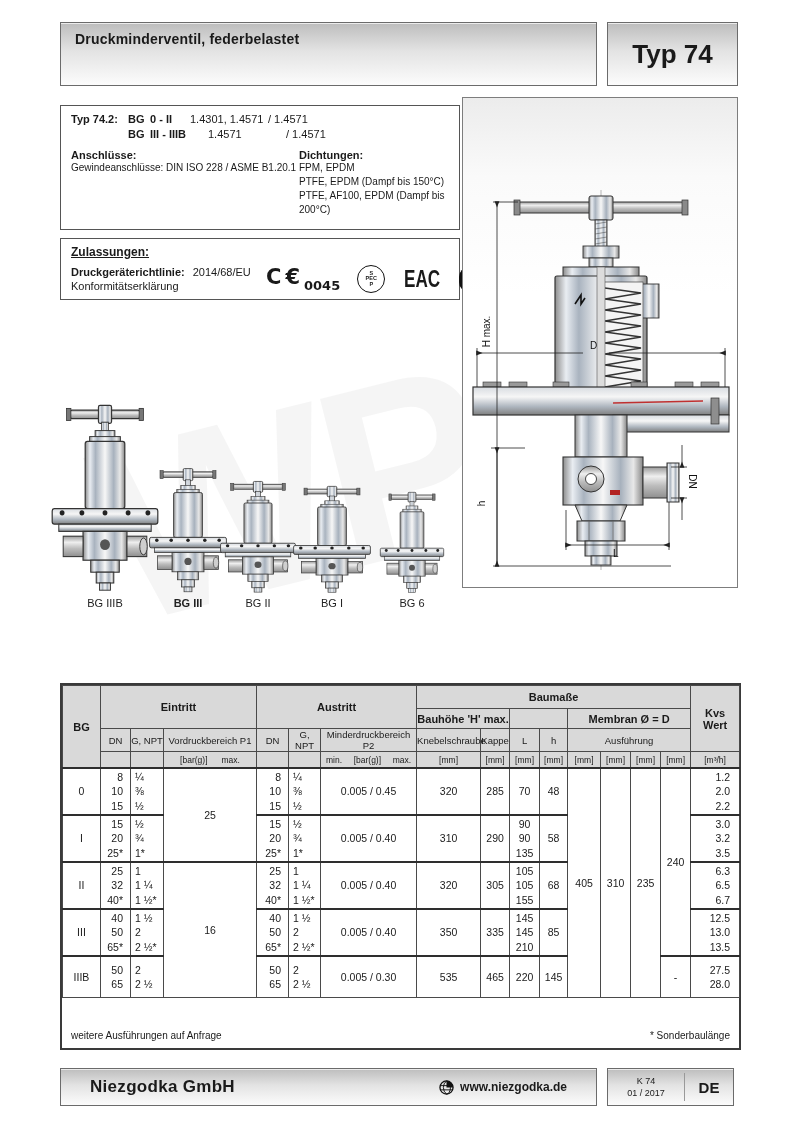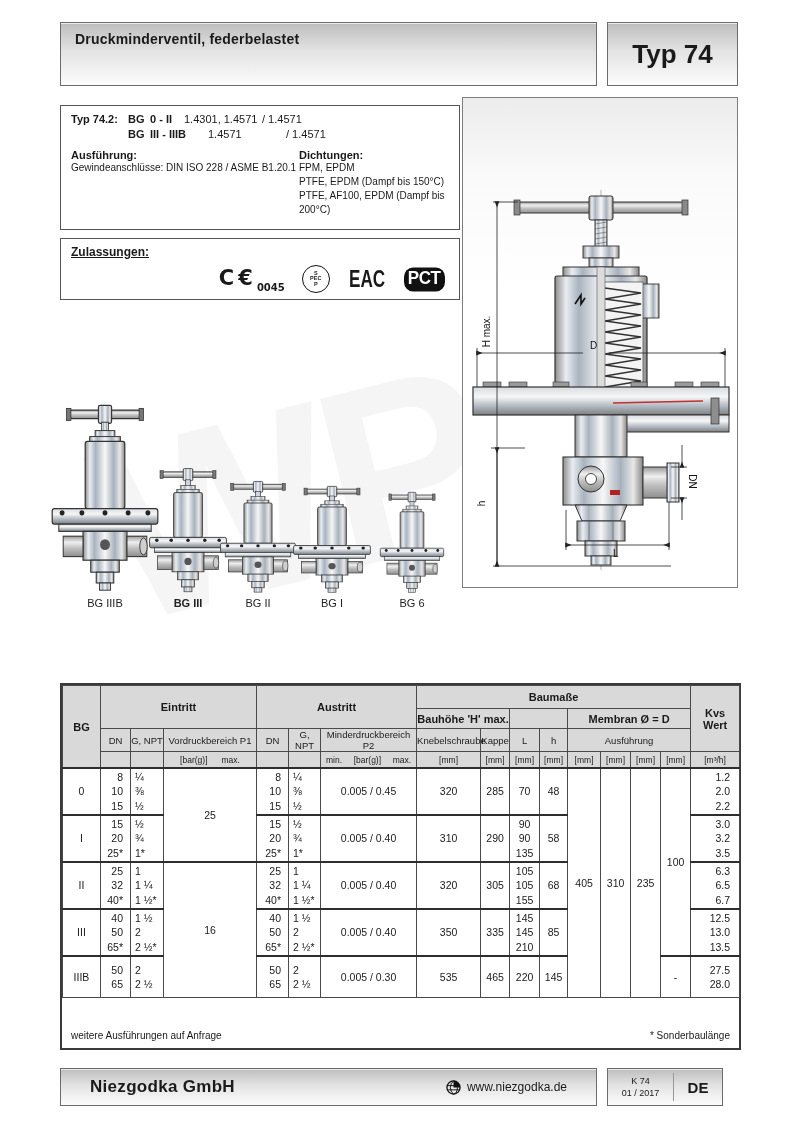--- a/index.html
+++ b/index.html
@@ -35,21 +35,21 @@
   .two-col { display:flex; margin-top:7px; }
   .two-col .left { width:228px; flex:none; }
   .two-col .right { flex:1; }
   .small-txt { font-size:10px; line-height:14px; }
   .b { font-weight:bold; }
   
   .zul-flex { display:flex; }
   .zul-left { width:195px; flex:none; }
   .zul-logos { flex:1; display:flex; align-items:center; justify-content:flex-end; gap:17px; padding-right:4px; }
   .ce { font-size:21px; font-weight:bold; letter-spacing:4px; font-family:"DejaVu Sans",sans-serif; }
-  .ce small { font-size:10px; letter-spacing:0; font-weight:bold; vertical-align:-6px; }
+  .ce small { font-size:13px; letter-spacing:0; font-weight:bold; vertical-align:-6px; }
   .sep-circle { width:26px; height:26px; border:1.3px solid #111; border-radius:50%;
     display:flex; flex-direction:column; align-items:center; justify-content:center; line-height:5.5px; font-size:5.5px; font-weight:bold; }
   .eac { font-size:19px; font-weight:bold; transform:scaleY(1.25) scaleX(.9); font-family:"Liberation Sans",sans-serif; letter-spacing:0px; }
   .gost { font-size:17px; font-weight:bold; background:#111; color:#fff; border-radius:9px; padding:1px 4px 2px 4px; transform:scaleY(1.05); }
   
   .drawing-box { position:absolute; left:462px; top:97px; width:276px; height:491px;
     border:1px solid #7d7d7d; box-sizing:border-box;
     background:linear-gradient(180deg,#ececec 0%,#fafafa 16%,#ffffff 40%); }
   .dim { position:absolute; font-size:10px; color:#111; background:transparent; white-space:nowrap; }
   .rot-ccw { transform:rotate(-90deg); transform-origin:center; }
@@ -80,22 +80,22 @@
   tr.g3 td { height:45px; } tr.g2 td { height:40px; }
   .uflex { display:flex; justify-content:space-between; padding:0 5px; }
   .uflexc { display:flex; justify-content:center; gap:14px; }
   .notes { position:relative; height:50px; }
   .note-l { position:absolute; left:9px; bottom:7px; font-size:10px; }
   .note-r { position:absolute; right:9px; bottom:7px; font-size:10px; }
   
   .ftr-main { position:absolute; left:60px; top:1068px; width:537px; height:38px;
     display:flex; align-items:center; justify-content:space-between; padding:0 29px; }
   .ftr-brand { font-size:17px; font-weight:bold; letter-spacing:.3px; }
-  .ftr-url { display:flex; align-items:flex-start; gap:6px; font-size:12px; }
-  .ftr-doc { position:absolute; left:607px; top:1068px; width:116px; height:38px; display:flex; align-items:center; }
+  .ftr-url { display:flex; align-items:flex-start; gap:6px; font-size:12px;font-weight:bold; }
+  .ftr-doc { position:absolute; left:607px; top:1068px; width:127px; height:38px; display:flex; align-items:center; }
   .ftr-code { flex:1; text-align:center; font-size:9px; line-height:12px; border-right:1px solid #999; height:28px; display:flex; flex-direction:column; justify-content:center; }
   .ftr-lang { width:48px; text-align:center; font-size:15px; font-weight:bold; }
 </style>
 </head>
 <body>
 
 <div class="page">
 
   <svg width="0" height="0" style="position:absolute" aria-hidden="true">
     <defs>
@@ -154,47 +154,54 @@
   <div class="grad-box hdr-title-box">
     <div class="hdr-title">Druckminderventil, federbelastet</div>
   </div>
   <div class="grad-box hdr-type-box">Typ 74</div>
 
   <div class="info-box std-box">
     <div class="row">
       <span class="c-typ">Typ 74.2:</span>
       <span class="c-bg">BG</span>
       <span class="c-rng" style="width:18px">0 - II</span>
-      <span class="c-val" style="margin-left:16px">1.4301, 1.4571</span>
+      <span class="c-val" style="margin-left:22px">1.4301, 1.4571</span>
       <span>/ 1.4571</span>
     </div>
     <div class="row">
       <span class="c-typ"></span>
       <span class="c-bg">BG</span>
       <span class="c-rng" style="width:36px">III - IIIB</span>
       <span class="c-val" style="margin-left:22px">1.4571</span>
       <span>/ 1.4571</span>
     </div>
     <div class="two-col">
       <div class="left">
-        <div class="b">Ausführung:</div>
+        <div class="b">Anschlüsse:</div>
         <div class="small-txt">Gewindeanschlüsse: DIN ISO 228 / ASME B1.20.1</div>
       </div>
       <div class="right">
         <div class="b">Dichtungen:</div>
         <div class="small-txt">FPM, EPDM</div>
         <div class="small-txt">PTFE, EPDM (Dampf bis 150°C)</div>
         <div class="small-txt">PTFE, AF100, EPDM (Dampf bis 200°C)</div>
       </div>
     </div>
   </div>
 
   <div class="info-box zul-box">
     <div class="sec-head">Zulassungen:</div>
     <div class="zul-flex">
+      <div class="zul-left">
+        <div class="row">
+            <span class="b" style="margin-right:8px">Druckgeräterichtlinie:</span>
+          <span>2014/68/EU</span>
+          </div>
+        <div>Konformitätserklärung</div>
+      </div>
       <div class="zul-logos">
         <span class="ce"><span>C€</span><small>0045</small></span>
         <span class="sep-circle">
           <span>S</span>
             <span>PEC</span>
             <span>P</span>
         </span>
         <span class="eac">EAC</span>
         <span class="gost">РСТ</span>
       </div>
@@ -418,21 +425,21 @@
           <td>0.005  /  0.45</td>
           <td>320</td>
           <td>285</td>
           <td>
               <div>70</div>
             </td>
           <td>48</td>
           <td rowspan="5">405</td>
           <td rowspan="5">310</td>
           <td rowspan="5">235</td>
-          <td rowspan="4">100</td>
+          <td rowspan="4">240</td>
           <td class="kvs">
               <div>1.2</div>
               <div>2.0</div>
               <div>2.2</div>
             </td>
         </tr>
         <tr class="g3">
           <td>I</td>
           <td class="ra">
               <div>15</div>

